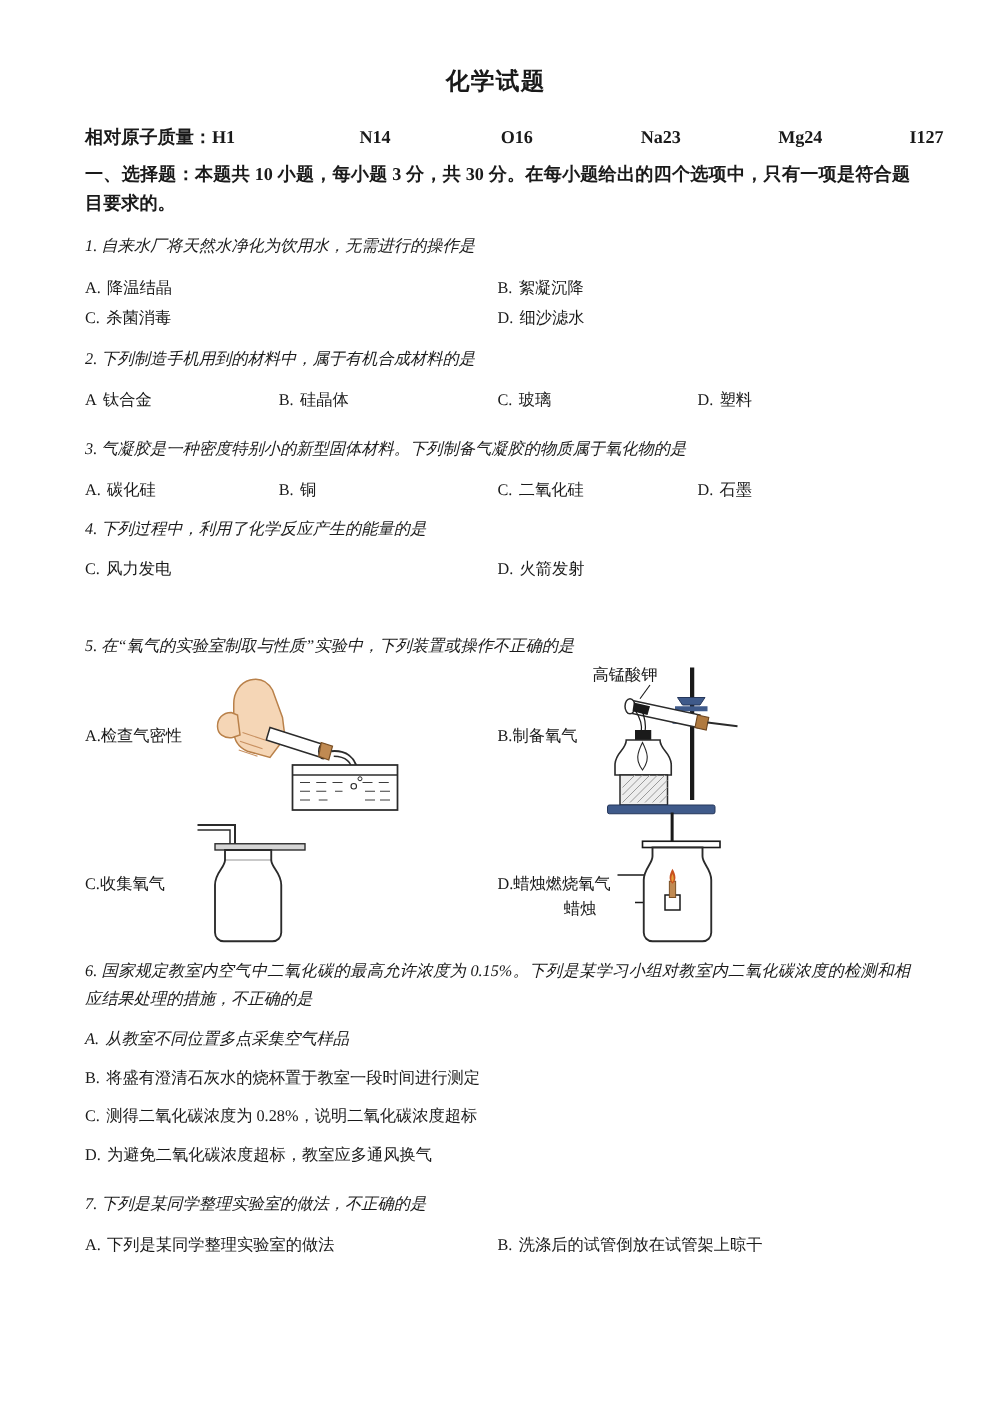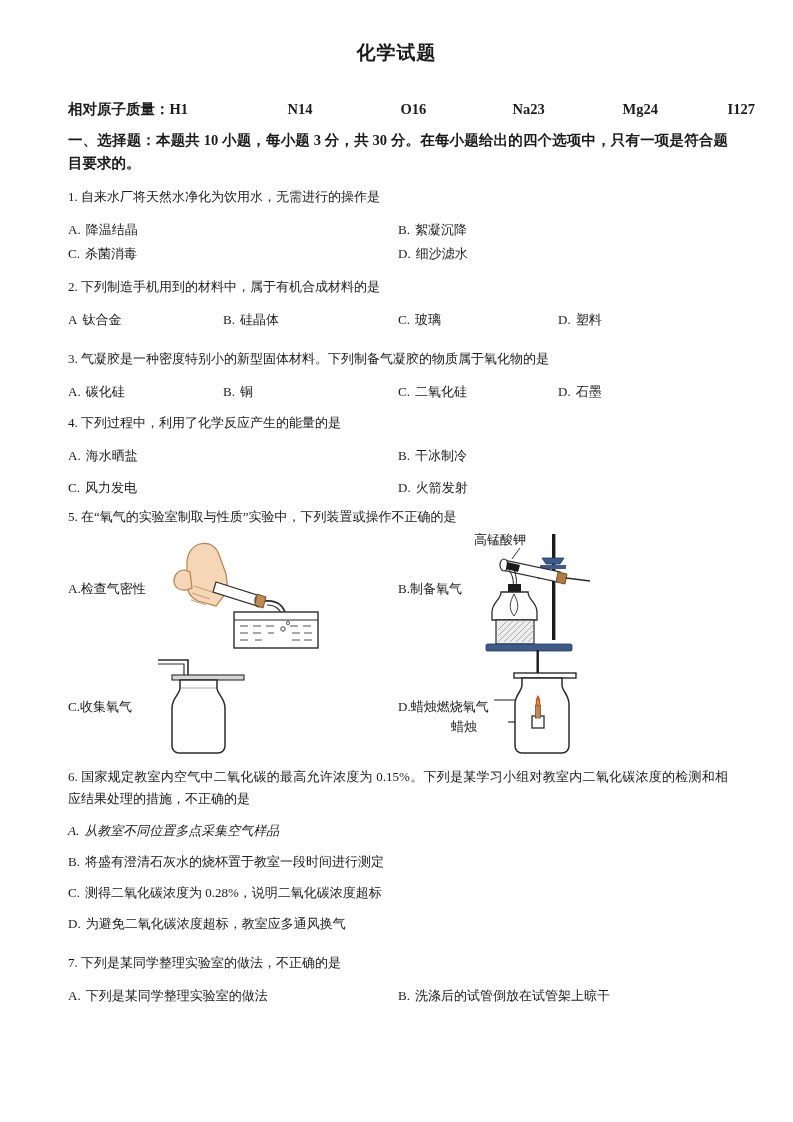--- a/index.html
+++ b/index.html
@@ -16,21 +16,21 @@
     overflow: hidden;
   }
   .page {
     position: absolute;
     left: 0; top: 0;
     width: 793px;
     height: 1122px;
   }
   .title {
     position: absolute;
-    left: 0; top: 40px;
+    left: 0; top: 52px;
     width: 793px;
     text-align: center;
     font-size: 19px;
     font-weight: bold;
     letter-spacing: 1px;
   }
   .atomic-line {
     position: absolute;
     left: 68px; top: 100px;
     width: 680px;
@@ -60,21 +60,21 @@
     text-justify: inter-ideograph;
   }
 
   .q {
     position: absolute;
     left: 68px;
     width: 660px;
     font-size: 13px;
     line-height: 22px;
   }
-  .q-stem { text-align: justify; }
+  .q-stem { text-align: justify; font-style: italic; }
   .opt-row {
     position: relative;
     width: 660px;
     height: 22px;
     text-align: right;
   }
   .opt {
     position: absolute;
     font-size: 13px;
     white-space: nowrap;
@@ -156,24 +156,20 @@
     <div class="opt-row" style="margin-top:11px;">
       <div class="opt c4a"><span class="mk">A.</span><span>碳化硅</span></div>
       <div class="opt c4b"><span class="mk">B.</span><span>铜</span></div>
       <div class="opt c4c"><span class="mk">C.</span><span>二氧化硅</span></div>
       <div class="opt c4d"><span class="mk">D.</span><span>石墨</span></div>
     </div>
   </div>
 
   <div class="q" style="top:412px;">
     <div class="q-stem">4. 下列过程中，利用了化学反应产生的能量的是</div>
-    <div class="opt-row" style="margin-top:11px;">
-      <div class="opt c2a"><span class="mk">A.</span><span>海水晒盐</span></div>
-      <div class="opt c2b"><span class="mk">B.</span><span>干冰制冷</span></div>
-    </div>
     <div class="opt-row" style="margin-top:10px;">
       <div class="opt c2a"><span class="mk">C.</span><span>风力发电</span></div>
       <div class="opt c2b"><span class="mk">D.</span><span>火箭发射</span></div>
     </div>
   </div>
 
   <div class="q" style="top:506px;">
     <div class="q-stem">5. 在“氧气的实验室制取与性质”实验中，下列装置或操作不正确的是</div>
   </div>
 

